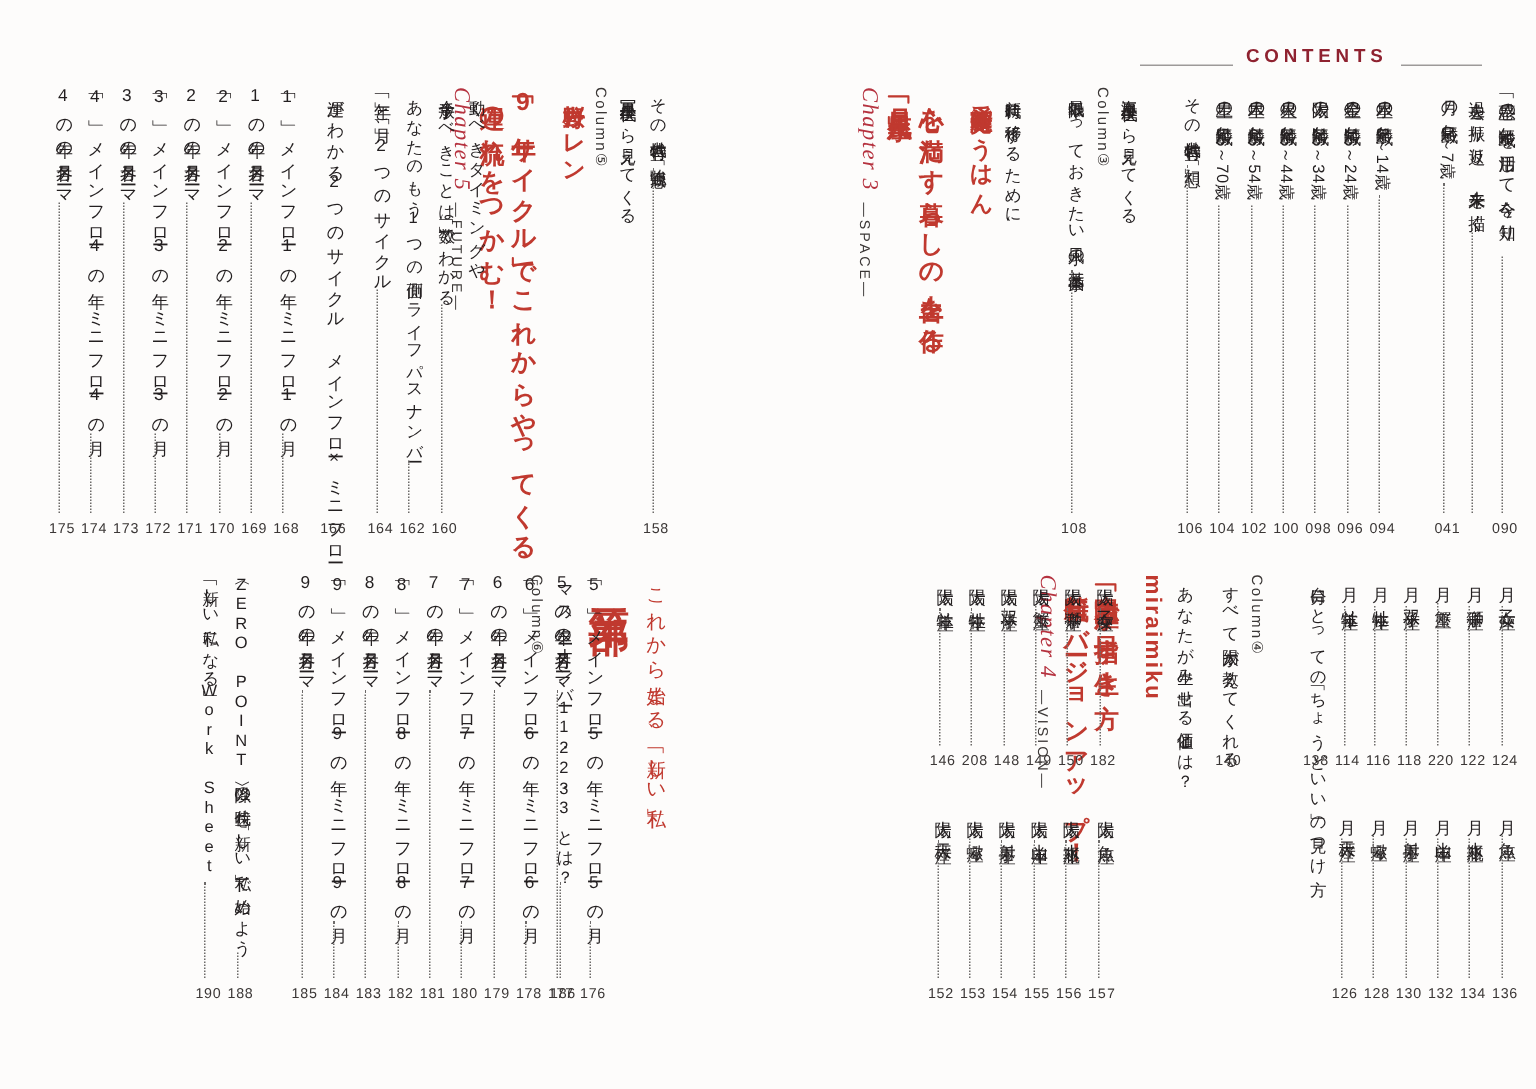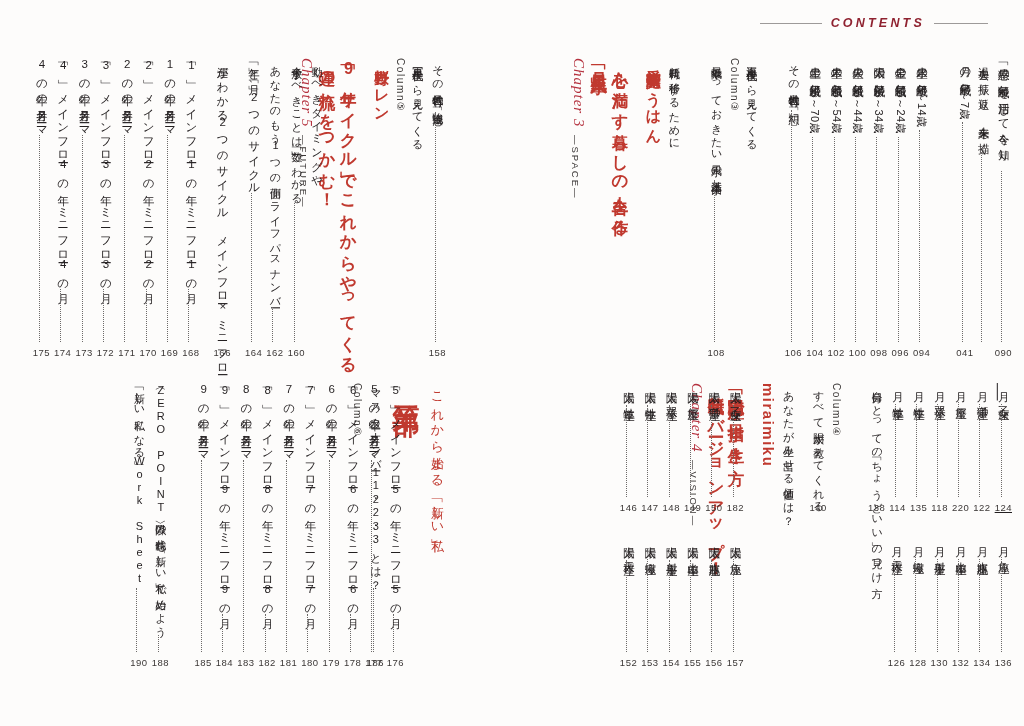--- a/index.html
+++ b/index.html
@@ -16,26 +16,25 @@
     overflow: hidden;
   }
   .spread {
     position: absolute;
     inset: 0;
     background: #fdfcfb;
   }
   
   .contents-head {
     position: absolute;
-    top: 16px;
+    top: 30px;
     right: 36px;
     display: flex;
-    align-items: center;
+    align-items: flex-end;
     gap: 9px;
-    font-style: italic;
   }
   .contents-rule {
     height: 1px;
     background: #9d9a99;
   }
   .contents-rule.left  { width: 62px; }
   .contents-rule.right { width: 54px; }
   .contents-label {
     font-size: 12.5px;
     letter-spacing: 3.2px;
@@ -319,21 +318,21 @@
       <div class="entry-body">
         <div class="chap-tag">Chapter 3</div>
         <div class="chap-sub">—SPACE—</div>
       </div>
       <div class="pnum">&nbsp;</div>
     </div>
   </div>
 
   <div class="vblock" style="top:383px; right:12px; height:285px;">
 
-    <div class="entry gap-s" style="height:130px;text-decoration:underline;">
+    <div class="entry gap-s" style="height:130px;">
       <div class="entry-body">
         <div class="lead-head">月 乙女座</div>
         <div class="leader"></div>
       </div>
       <div class="pnum">124</div>
     </div>
     <div class="entry gap-s" style="height:130px;">
       <div class="entry-body">
         <div class="lead-head">月 獅子座</div>
         <div class="leader"></div>
@@ -352,21 +351,21 @@
         <div class="lead-head">月 双子座</div>
         <div class="leader"></div>
       </div>
       <div class="pnum">118</div>
     </div>
     <div class="entry gap-s" style="height:130px;">
       <div class="entry-body">
         <div class="lead-head">月 牡牛座</div>
         <div class="leader"></div>
       </div>
-      <div class="pnum">135</div>
+      <div class="pnum">116</div>
     </div>
     <div class="entry gap-s" style="height:130px;">
       <div class="entry-body">
         <div class="lead-head">月 牡羊座</div>
         <div class="leader"></div>
       </div>
       <div class="pnum">114</div>
     </div>
 
     <div class="entry gap-l" style="height:130px;">
@@ -451,21 +450,21 @@
         <div class="lead-head">太陽 双子座</div>
         <div class="leader"></div>
       </div>
       <div class="pnum">148</div>
     </div>
     <div class="entry gap-s" style="height:130px;">
       <div class="entry-body">
         <div class="lead-head">太陽 牡牛座</div>
         <div class="leader"></div>
       </div>
-      <div class="pnum">147</div>
+      <div class="pnum">208</div>
     </div>
     <div class="entry gap-s" style="height:130px;">
       <div class="entry-body">
         <div class="lead-head">太陽 牡羊座</div>
         <div class="leader"></div>
       </div>
       <div class="pnum">146</div>
     </div>
   </div>
 
@@ -508,21 +507,21 @@
     <div class="entry gap-s" style="height:130px;">
       <div class="entry-body">
         <div class="lead-head">月 天秤座</div>
         <div class="leader"></div>
       </div>
       <div class="pnum">126</div>
     </div>
   </div>
 
   <div class="vblock" style="top:538px; right:280px; height:130px;">
-    <div class="entry gap-s" style="height:130px;">
+    <div class="entry gap-s" style="height:130px;font-family:Liberation Mono, monospace;">
       <div class="entry-body">
         <div class="lead-head">太陽 魚座</div>
         <div class="leader"></div>
       </div>
       <div class="pnum">157</div>
     </div>
     <div class="entry gap-s" style="height:130px;align-items:center;">
       <div class="entry-body">
         <div class="lead-head">太陽 水瓶座</div>
         <div class="leader"></div>

